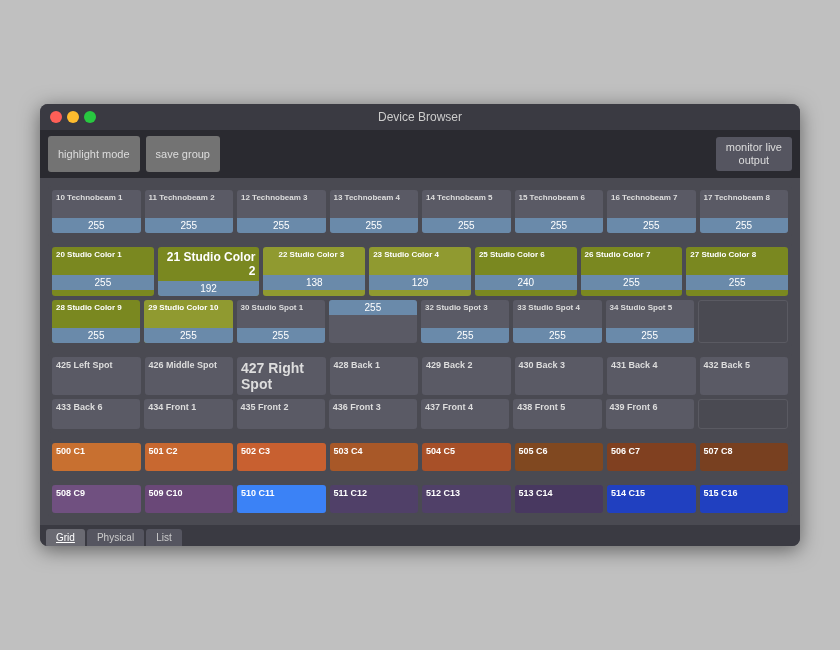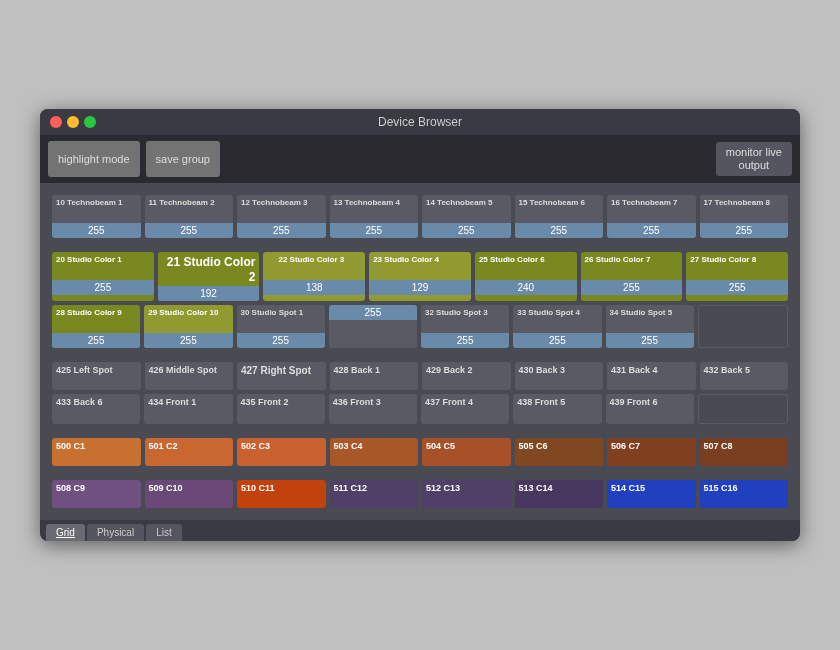--- a/index.html
+++ b/index.html
@@ -256,21 +256,21 @@
 
     <div class="row-section">
       <div class="device-row">
         <div class="device-cell" style="background:#5a5a65;">
           <div class="cell-label" style="color:#ddd;font-size:9px;">425 Left Spot</div>
         </div>
         <div class="device-cell" style="background:#5a5a65;">
           <div class="cell-label" style="color:#ddd;font-size:9px;">426 Middle Spot</div>
         </div>
         <div class="device-cell" style="background:#5a5a65;">
-          <div class="cell-label" style="color:#ddd;font-size:10px;">427 Right Spot</div>
+          <div class="cell-label" style="color:#ddd;font-size:14px;">427 Right Spot</div>
         </div>
         <div class="device-cell" style="background:#5a5a65;">
           <div class="cell-label" style="color:#ddd;font-size:9px;">428 Back 1</div>
         </div>
         <div class="device-cell" style="background:#5a5a65;">
           <div class="cell-label" style="color:#ddd;font-size:9px;">429 Back 2</div>
         </div>
         <div class="device-cell" style="background:#5a5a65;">
           <div class="cell-label" style="color:#ddd;font-size:9px;">430 Back 3</div>
         </div>
@@ -340,21 +340,21 @@
     </div>
 
     <div class="row-section">
       <div class="device-row">
         <div class="device-cell" style="background:#705080;">
           <div class="cell-label" style="color:#fff;font-size:9px;">508 C9</div>
         </div>
         <div class="device-cell" style="background:#6a4878;">
           <div class="cell-label" style="color:#fff;font-size:9px;">509 C10</div>
         </div>
-        <div class="device-cell" style="background:#c2410c;">
+        <div class="device-cell" style="background:#3b82f6;">
           <div class="cell-label" style="color:#fff;font-size:9px;">510 C11</div>
         </div>
         <div class="device-cell" style="background:#504068;">
           <div class="cell-label" style="color:#fff;font-size:9px;">511 C12</div>
         </div>
         <div class="device-cell" style="background:#504068;">
           <div class="cell-label" style="color:#fff;font-size:9px;border-radius:11px;">512 C13</div>
         </div>
         <div class="device-cell" style="background:#483860;">
           <div class="cell-label" style="color:#fff;font-size:9px;">513 C14</div>

